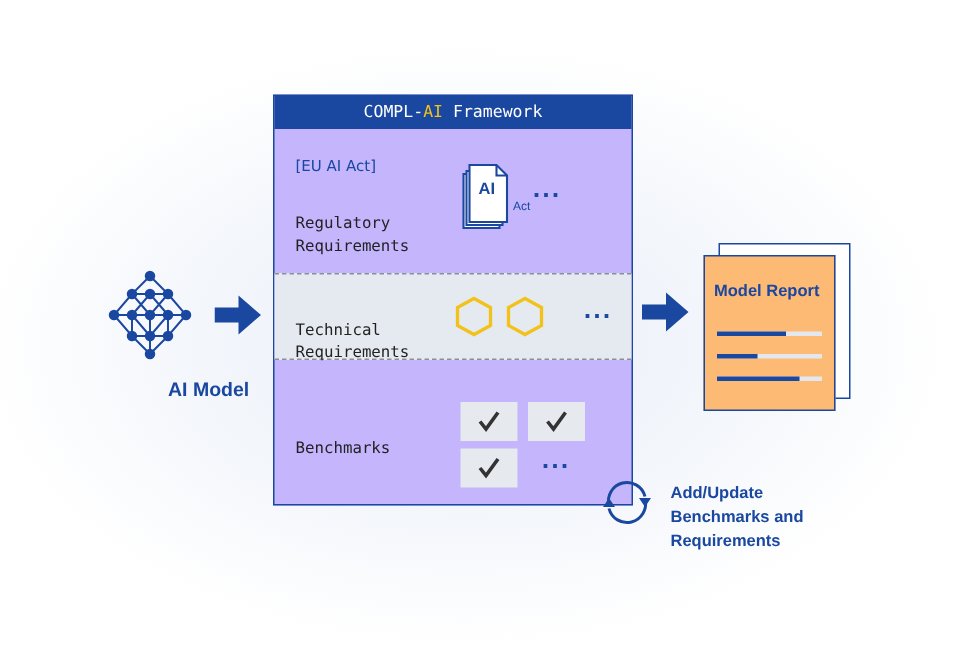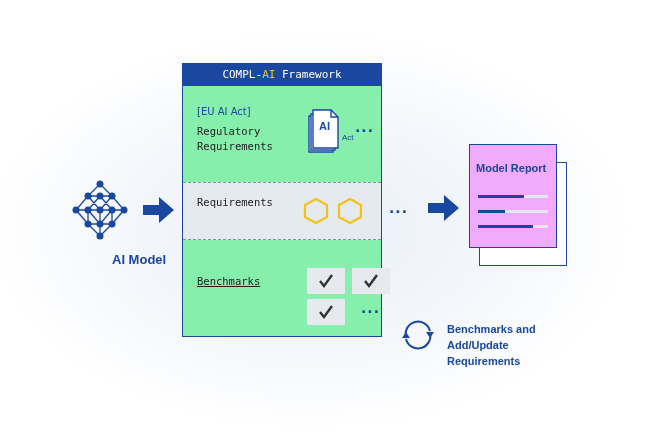--- a/index.html
+++ b/index.html
@@ -7,29 +7,29 @@
     width:650px; height:433px; position:relative; overflow:hidden;
     background: radial-gradient(ellipse 320px 200px at 310px 230px, #eaeff8 0%, #f3f6fb 55%, #ffffff 100%);
     font-family: "DejaVu Sans", sans-serif;
   }
   .abs { position:absolute; }
   .blue { color:#1a47a0; }
   .mono { font-family: "DejaVu Sans Mono", "Liberation Mono", monospace; }
 
   
   #framework {
-    left:182px; top:63px; width:200px; height:274px;
-    border:1.5px solid #1a47a0; background:#86efac; box-sizing:border-box;
+    left:182px; top:63px; width:240px; height:274px;
+    border:1.5px solid #1a47a0; background:#c4b5fd; box-sizing:border-box;
   }
   #fw-header {
     left:0; top:0; width:100%; height:22px; background:#1a47a0;
     color:#fff; font-size:11px; text-align:center; line-height:22px;
   }
   #fw-header .ai { color:#f2c21b; }
-  .label-mono { font-size:10.5px; color:#222; line-height:15px; }
+  .label-mono { font-size:10.5px; color:#222; line-height:15px;margin-top:18px; }
   #tech-band {
     left:0; top:118px; width:100%; height:58px; background:#e5e9f0;
     border-top:1.5px dashed #8a8f99; border-bottom:1.5px dashed #8a8f99;
     box-sizing:border-box;
   }
   .dots { color:#1a47a0; font-size:14px; font-weight:bold; letter-spacing:1px; }
   .check-tile {
     width:38px; height:26px; background:#e6e9ee;
     display:flex; align-items:center; justify-content:center;
   }
@@ -79,31 +79,32 @@
       <path d="M6 2 H24 L31 9 V40 H6 Z"></path>
       <path d="M24 2 V9 H31" fill="none"></path>
     </g>
   </svg>
   <div class="abs sans-bold blue" style="left:136px;top:56px;font-size:11px;">AI</div>
   <div class="abs blue" style="left:135px;top:69px;font-size:8px;font-family:'Liberation Sans',sans-serif;margin-left:24px;">Act</div>
   <div class="abs dots" style="left:172px;top:55px;">...</div>
 
   <div id="tech-band" class="abs"></div>
   <div class="abs mono label-mono" style="left:14px;top:131px;">
+    <div>Technical</div>
     <div>Requirements</div>
   </div>
   <svg class="abs" style="left:120px;top:133px" width="26" height="28" viewBox="0 0 26 28">
     <path d="M13 2 L24 8 V20 L13 26 L2 20 V8 Z" fill="none" stroke="#f2c21b" stroke-width="2.2"></path>
   </svg>
   <svg class="abs" style="left:154px;top:133px" width="26" height="28" viewBox="0 0 26 28">
     <path d="M13 2 L24 8 V20 L13 26 L2 20 V8 Z" fill="none" stroke="#f2c21b" stroke-width="2.2"></path>
   </svg>
   <div class="abs dots" style="left:206px;top:136px;">...</div>
 
-  <div class="abs mono label-mono" style="left:14px;top:210px;text-decoration:underline;">Benchmarks</div>
+  <div class="abs mono label-mono" style="left:14px;top:210px;">Benchmarks</div>
   <div class="abs check-tile" style="left:124px;top:204px;">
     <svg width="16" height="14" viewBox="0 0 16 14">
         <path d="M2 7 L6 12 L14 1" fill="none" stroke="#333" stroke-width="2.4"></path>
       </svg>
   </div>
   <div class="abs check-tile" style="left:169px;top:204px;">
     <svg width="16" height="14" viewBox="0 0 16 14">
         <path d="M2 7 L6 12 L14 1" fill="none" stroke="#333" stroke-width="2.4"></path>
       </svg>
   </div>
@@ -117,31 +118,31 @@
 
 <svg class="abs" style="left:398px;top:317px" width="40" height="36" viewBox="0 0 40 36">
   <g fill="none" stroke="#1a47a0" stroke-width="2">
     <path d="M8 20 A12 12 0 0 1 32 14"></path>
     <path d="M32 16 A12 12 0 0 1 8 22"></path>
   </g>
   <path d="M28 15 L36 15 L32 21 Z" fill="#1a47a0"></path>
   <path d="M4 21 L12 21 L8 15 Z" fill="#1a47a0"></path>
 </svg>
 <div class="abs sans-bold blue" style="left:447px;top:321px;font-size:11px;line-height:16px;">
+  <div>Add/Update</div>
   <div>Benchmarks and</div>
-  <div>Add/Update</div>
   <div>Requirements</div>
 </div>
 
 <svg class="abs" style="left:428px;top:194px" width="32" height="28" viewBox="0 0 32 28">
   <path d="M0 9 H16 V1 L31 14 L16 27 V19 H0 Z" fill="#1a47a0"></path>
 </svg>
 
 <div class="abs" style="left:479px;top:162px;width:86px;height:102px;border:1.4px solid #1a47a0;background:#fff;"></div>
-<div class="abs" style="left:469px;top:144px;width:86px;height:102px;border:1.4px solid #1a47a0;background:#f0abfc;">
+<div class="abs" style="left:469px;top:170px;width:86px;height:102px;border:1.4px solid #1a47a0;background:#fdba74;">
   <div class="abs sans-bold blue" style="left:6px;top:17px;font-size:11px;white-space:nowrap;">Model Report</div>
   <div id="report-bars">
       <div class="abs" style="left: 8px; top: 50px; width: 70px; height: 3px; background: rgb(227, 231, 238);">
         <div style="width: 46px; height: 3px; background: rgb(26, 71, 160);"></div>
       </div>
       <div class="abs" style="left: 8px; top: 65px; width: 70px; height: 3px; background: rgb(227, 231, 238);">
         <div style="width: 27px; height: 3px; background: rgb(26, 71, 160);"></div>
       </div>
       <div class="abs" style="left: 8px; top: 80px; width: 70px; height: 3px; background: rgb(227, 231, 238);">
         <div style="width: 55px; height: 3px; background: rgb(26, 71, 160);"></div>

